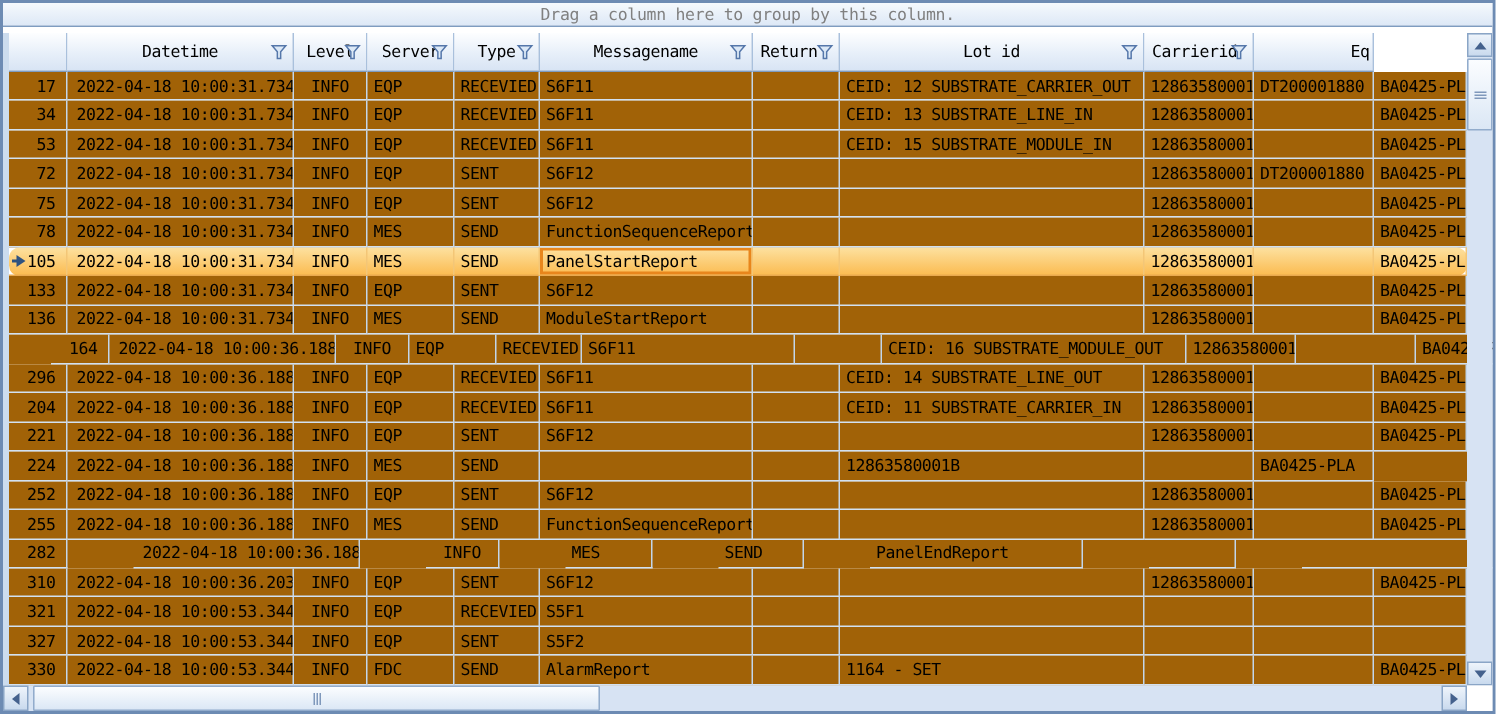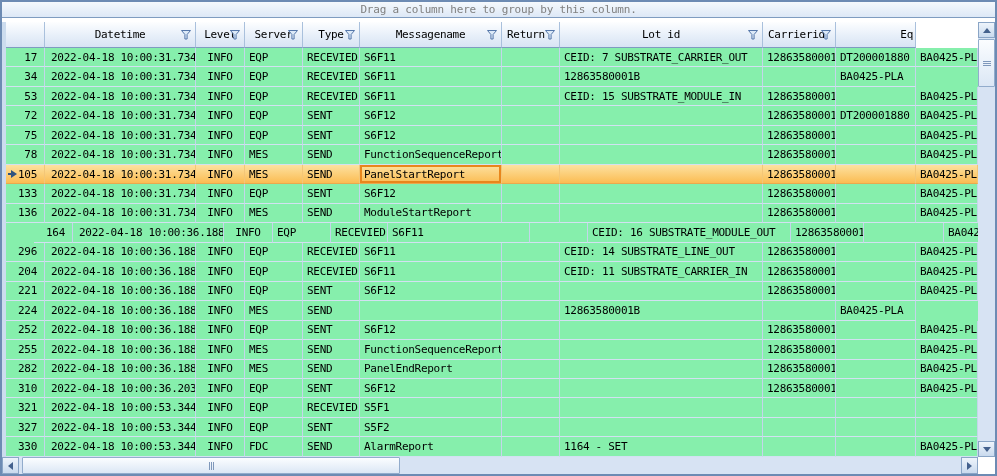--- a/index.html
+++ b/index.html
@@ -23,28 +23,28 @@
   .hcell { position:relative; height:26px; background:linear-gradient(#fdfeff,#e7eff9 55%,#d8e4f4);
     border-right:1px solid #a9c0dc; border-bottom:1px solid #7f9cc0;
     display:flex; align-items:center; justify-content:center; overflow:hidden; letter-spacing:-0.3px; }
   .hcell.al-left  { justify-content:flex-start; padding-left:5px; }
   .hcell.al-right { justify-content:flex-end;  padding-right:2px; }
   .hcell .cap { white-space:nowrap; }
   .filter-ic { position:absolute; right:3px; top:50%; margin-top:-6px; width:12px; height:12px; display:block; }
 
   
   .rows { position:absolute; left:4px; top:46px; width:972px; height:409px; display:flex; flex-direction:column; }
-  .row { flex:1 1 0; display:grid; background:#86efac; }
+  .row { flex:1 1 0; display:grid; background:#a16207; }
   .cell { position:relative; border-right:1px solid #c3d6ea; border-bottom:1px solid #d2e1f1;
     display:flex; align-items:center; padding-left:4px; white-space:nowrap; overflow:hidden; letter-spacing:-0.3px; }
   .cell.al-center { justify-content:center; padding-left:0; }
   .cell.al-right  { justify-content:flex-end; padding-right:7px; padding-left:0; }
   .cell.c-datetime { padding-left:6px; }
 
-  .row.selected { background:linear-gradient(#fde1a0,#fbba4e); }
+  .row.selected { background:linear-gradient(#fde1a0,#fbba4e);border-radius:7px; }
   .row.selected .cell { border-right-color:#f3c677; border-bottom-color:#e9a94e; }
   .cell.focused { box-shadow:inset 0 0 0 2px #e8861c; }
 
   .sel-arrow { position:absolute; left:5px; top:50%; transform:translateY(-50%);
     width:0; height:0; border-left:6px solid #2f5380; border-top:4px solid transparent;
     border-bottom:4px solid transparent; }
   .sel-arrow::before { content:""; position:absolute; left:-9px; top:-1px; width:4px; height:2px; background:#2f5380; }
 
   
   .vscroll { position:absolute; left:976px; top:20px; width:17px; height:435px; background:#d7e3f3; }
@@ -142,35 +142,36 @@
         <div class="row" style="grid-template-columns: 39px 151px 49px 58px 57px 142px 58px 203px 73px 80px 62px;">
           <div class="cell al-right c-indicator">
             <span>17</span>
           </div>
           <div class="cell al-left c-datetime">2022-04-18 10:00:31.734</div>
           <div class="cell al-center c-level">INFO</div>
           <div class="cell al-left c-server">EQP</div>
           <div class="cell al-left c-type">RECEVIED</div>
           <div class="cell al-left c-messagename">S6F11</div>
           <div class="cell al-left c-return"></div>
-          <div class="cell al-left c-value">CEID: 7 SUBSTRATE_CARRIER_OUT</div>
+          <div class="cell al-left c-value">CEID: 12 SUBSTRATE_CARRIER_OUT</div>
           <div class="cell al-left c-lotid">12863580001B</div>
           <div class="cell al-left c-carrierid">DT200001880</div>
           <div class="cell al-left c-eq">BA0425-PLA</div>
         </div>
         <div class="row" style="grid-template-columns: 39px 151px 49px 58px 57px 142px 58px 203px 73px 80px 62px;">
           <div class="cell al-right c-indicator">
             <span>34</span>
           </div>
           <div class="cell al-left c-datetime">2022-04-18 10:00:31.734</div>
           <div class="cell al-center c-level">INFO</div>
           <div class="cell al-left c-server">EQP</div>
           <div class="cell al-left c-type">RECEVIED</div>
           <div class="cell al-left c-messagename">S6F11</div>
           <div class="cell al-left c-return"></div>
+          <div class="cell al-left c-value">CEID: 13 SUBSTRATE_LINE_IN</div>
           <div class="cell al-left c-lotid">12863580001B</div>
           <div class="cell al-left c-carrierid"></div>
           <div class="cell al-left c-eq">BA0425-PLA</div>
         </div>
         <div class="row" style="grid-template-columns: 39px 151px 49px 58px 57px 142px 58px 203px 73px 80px 62px;">
           <div class="cell al-right c-indicator">
             <span>53</span>
           </div>
           <div class="cell al-left c-datetime">2022-04-18 10:00:31.734</div>
           <div class="cell al-center c-level">INFO</div>
@@ -371,21 +372,21 @@
           <div class="cell al-center c-level">INFO</div>
           <div class="cell al-left c-server">MES</div>
           <div class="cell al-left c-type">SEND</div>
           <div class="cell al-left c-messagename">FunctionSequenceReport</div>
           <div class="cell al-left c-return"></div>
           <div class="cell al-left c-value"></div>
           <div class="cell al-left c-lotid">12863580001B</div>
           <div class="cell al-left c-carrierid"></div>
           <div class="cell al-left c-eq">BA0425-PLA</div>
         </div>
-        <div class="row" style="grid-template-columns: 39px 151px 49px 58px 57px 142px 58px 203px 73px 80px 62px;">
+        <div class="row" style="grid-template-columns: 39px 151px 49px 58px 57px 142px 58px 203px 73px 80px 62px; gap: 44px;">
           <div class="cell al-right c-indicator">
             <span>282</span>
           </div>
           <div class="cell al-left c-datetime">2022-04-18 10:00:36.188</div>
           <div class="cell al-center c-level">INFO</div>
           <div class="cell al-left c-server">MES</div>
           <div class="cell al-left c-type">SEND</div>
           <div class="cell al-left c-messagename">PanelEndReport</div>
           <div class="cell al-left c-return"></div>
           <div class="cell al-left c-value"></div>

